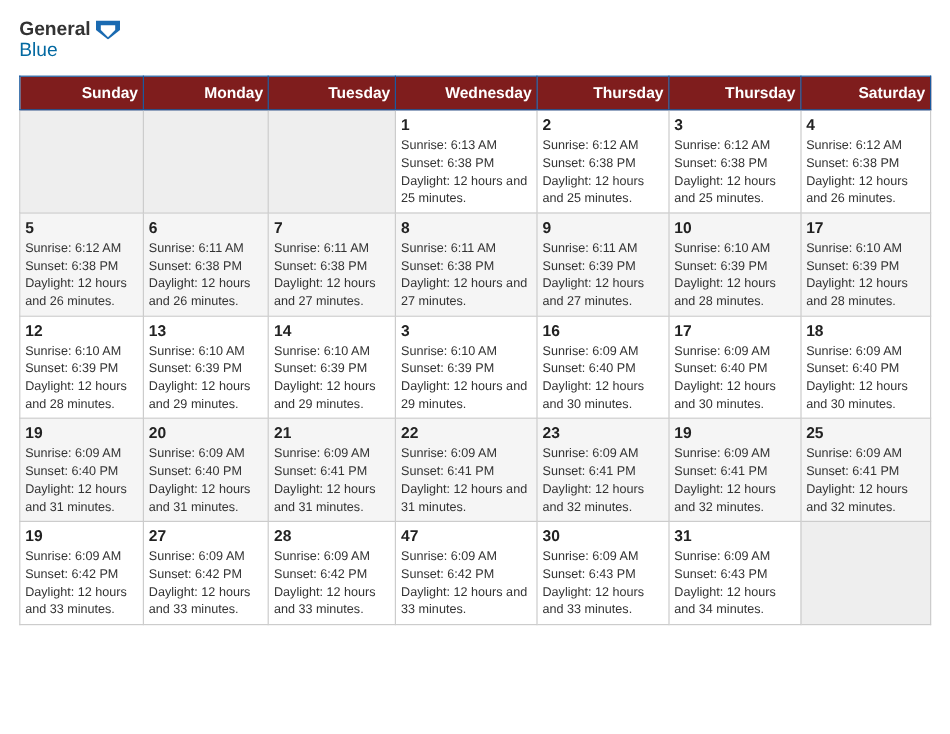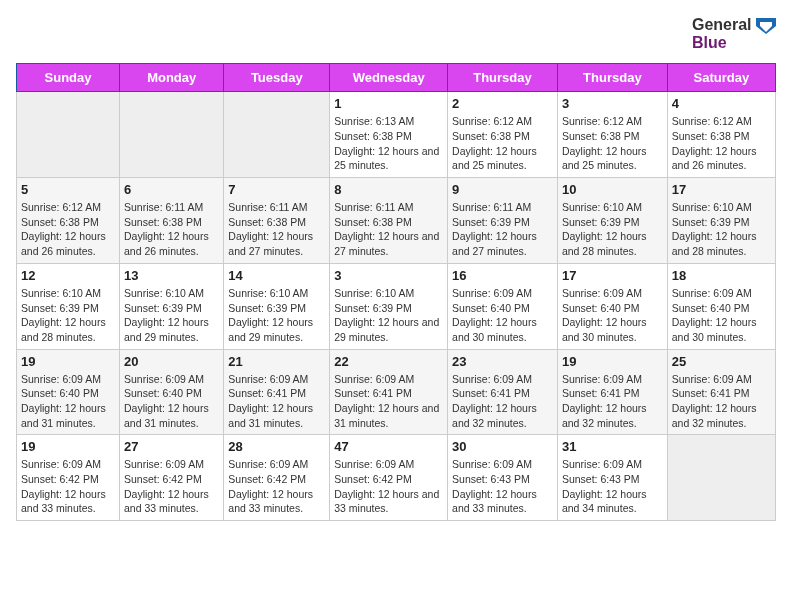--- a/index.html
+++ b/index.html
@@ -5,21 +5,21 @@
     * { box-sizing: border-box; margin: 0; padding: 0; }
     body {
       font-family: Arial, sans-serif;
       background: #fff;
       width: 792px;
       min-height: 612px;
       padding: 16px;
     }
     .header {
       display: flex;
-      justify-content: flex-end;
+      justify-content: flex-start;
       align-items: flex-start;
       margin-bottom: 12px;
     }
     .logo {
       display: flex;
       align-items: center;
       gap: 2px;
     }
     .title-block {
       text-align: right;
@@ -32,24 +32,24 @@
     .subtitle {
       font-size: 16px;
       color: #555;
     }
     table {
       width: 100%;
       border-collapse: collapse;
       font-size: 11px;
     }
     thead tr th {
-      background-color: #d946ef;
+      background-color: #7f1d1d;
       color: #fff;
       padding: 6px 4px;
-      text-align: center;
+      text-align: right;
       font-size: 13px;
       font-weight: bold;
       border: 1px solid #1a5a9f;
     }
     tbody tr td {
       border: 1px solid #ccc;
       vertical-align: top;
       padding: 4px;
       min-height: 80px;
       background: #fff;
@@ -77,21 +77,21 @@
 
 <div class="header">
   <div class="logo">
   <div style="display:flex;flex-direction:column;line-height:1.1;">
     <span style="font-size:16px;font-weight:bold;color:#333;">General
       <svg width="20" height="16" viewBox="0 0 20 16" style="vertical-align:middle;">
         <polygon points="0,0 20,0 20,8 10,16 0,8" fill="#1a6ab1"></polygon>
         <polygon points="4,4 16,4 16,8 10,14 4,8" fill="#fff"></polygon>
       </svg>
     </span>
-    <span style="font-size:16px;font-weight:bold;color:#701a75;">Blue</span>
+    <span style="font-size:16px;font-weight:normal;color:#0369a1;">Blue</span>
   </div>
 </div>
   <div class="title-block">
     <div class="main-title"></div>
     <div class="subtitle"></div>
   </div>
 </div>
 
 <table>
   <thead>

